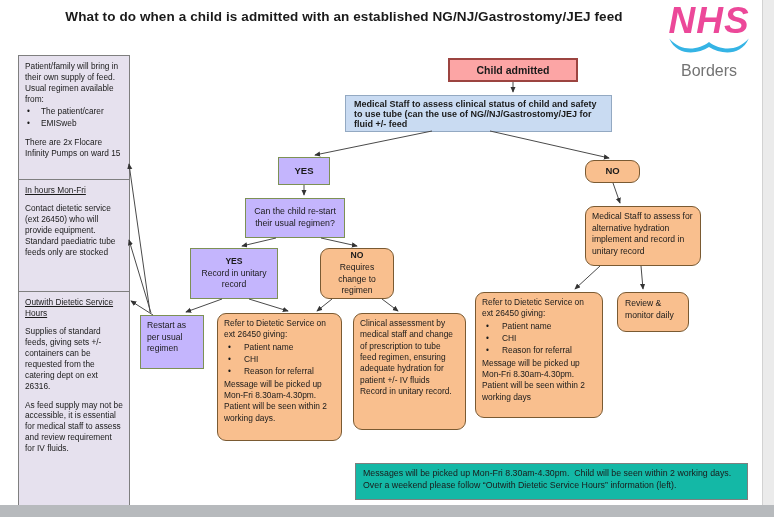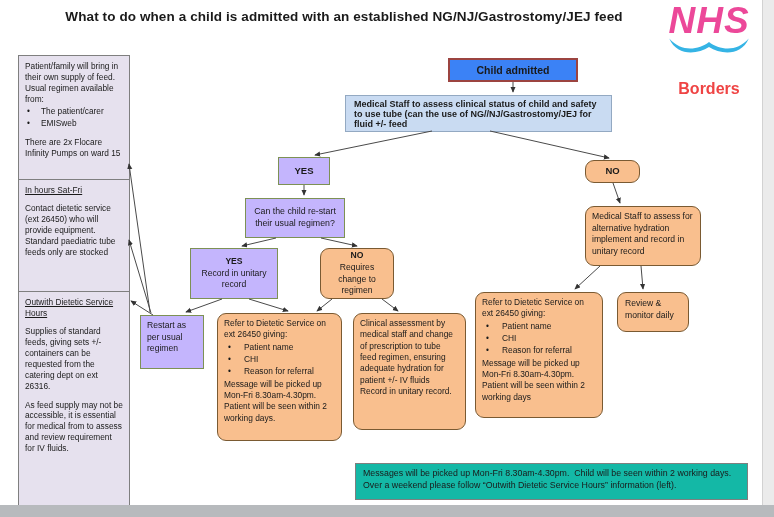--- a/index.html
+++ b/index.html
@@ -8,39 +8,39 @@
   .abs{position:absolute;box-sizing:border-box;}
   .txt{white-space:pre-wrap;}
   
   #right-strip{left:762px;top:0;width:12px;height:517px;background:#ebebeb;border-left:1px solid #d2d2d2;}
   #bottom-strip{left:0;top:505px;width:774px;height:12px;background:#b7babd;}
   
   #page-title{left:40px;top:9px;width:608px;text-align:center;font-size:13.5px;font-weight:bold;letter-spacing:.1px;}
   
   #logo{left:656px;top:6px;width:106px;text-align:center;}
   #logo .nhs{font-size:37px;line-height:30px;font-weight:800;font-style:italic;color:#ec4899;letter-spacing:1px;}
-  #logo .org{font-size:16px;font-weight:bold;color:#ef4444;margin-top:18px;}
+  #logo .org{font-size:16px;font-weight:normal;color:#737373;margin-top:0px;}
   
   #sidebar{left:18px;top:55px;width:112px;height:452px;background:#e6e1ee;border:1px solid #7f7f7f;
            display:flex;flex-direction:column;font-size:8.3px;line-height:1.32;}
   .sb-sec{padding:5px 6px;}
   .sb-sec.divided{border-bottom:1px solid #7f7f7f;}
   .sb-head{text-decoration:underline;margin-bottom:7px;}
   .sb-para{margin-bottom:8px;}
   .bullet-row{display:flex;margin:1px 0;}
   .bullet-dot{width:14px;flex:0 0 14px;text-align:left;padding-left:2px;}
   .bullet-txt{flex:1;}
   
   .fbox{border:1px solid;padding:4px 6px;font-size:8.6px;line-height:1.35;}
   .green{background:#c4b5fd;border-color:#7d9154;}
   .orange{background:#f9bf8e;border-color:#7a5a32;border-radius:9px;}
   .lav{background:#14b8a6;border-color:#7f7f7f;}
   .center{display:flex;flex-direction:column;align-items:center;justify-content:center;text-align:center;}
   .bold{font-weight:bold;}
-  #child-admitted{left:448px;top:58px;width:130px;height:24px;background:#3b82f6;border:2px solid #9c4440;
+  #child-admitted{left:448px;top:58px;width:130px;height:24px;background:#fca5a5;border:2px solid #9c4440;
                   font-size:10.5px;}
   #assess-box{left:345px;top:95px;width:267px;height:37px;background:#c9dbf2;border:1px solid #93a9c2;
               font-size:9px;font-weight:bold;padding:4px 8px;display:flex;align-items:center;}
   #yes1{left:278px;top:157px;width:52px;height:28px;font-size:9.5px;}
   #no1{left:585px;top:160px;width:55px;height:23px;font-size:9.5px;}
   #restart-q{left:245px;top:198px;width:100px;height:40px;font-size:8.8px;}
   #alt-hydration{left:585px;top:206px;width:116px;height:60px;}
   #yes2{left:190px;top:248px;width:88px;height:51px;}
   #no2{left:320px;top:248px;width:74px;height:51px;}
   #restart-box{left:140px;top:315px;width:64px;height:54px;}
@@ -78,27 +78,27 @@
         <span class="bullet-dot">•</span>
         <span class="bullet-txt">The patient/carer</span>
       </div>
       <div class="bullet-row">
         <span class="bullet-dot">•</span>
         <span class="bullet-txt">EMISweb</span>
       </div>
       <div class="txt" style="margin-top:8px;">There are 2x Flocare Infinity Pumps on ward 15</div>
     </div>
     <div class="sb-sec divided" style="height:101px;">
-      <div class="sb-head">In hours Sat-Fri</div>
+      <div class="sb-head">In hours Mon-Fri</div>
       <div class="txt">Contact dietetic service (ext 26450) who will provide equipment. Standard paediatric tube feeds only are stocked</div>
     </div>
     <div class="sb-sec" style="flex:1;">
       <div class="sb-head">Outwith Dietetic Service Hours</div>
       <div class="sb-para txt">Supplies of standard feeds, giving sets +/- containers can be requested from the catering dept on ext 26316.</div>
-      <div class="txt">As feed supply may not be accessible, it is essential for medical from to assess and review requirement for IV fluids.</div>
+      <div class="txt">As feed supply may not be accessible, it is essential for medical staff to assess and review requirement for IV fluids.</div>
     </div>
   </div>
 
   <div class="abs fbox center bold" id="child-admitted">
     <span>Child admitted</span>
   </div>
 
   <div class="abs" id="assess-box">
     <span class="txt">Medical Staff to assess clinical status of child and safety to use tube (can the use of NG//NJ/Gastrostomy/JEJ for fluid +/- feed</span>
   </div>

